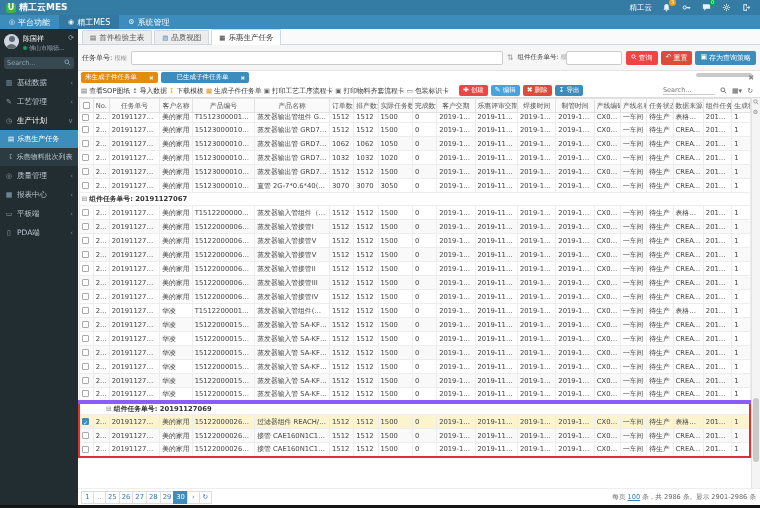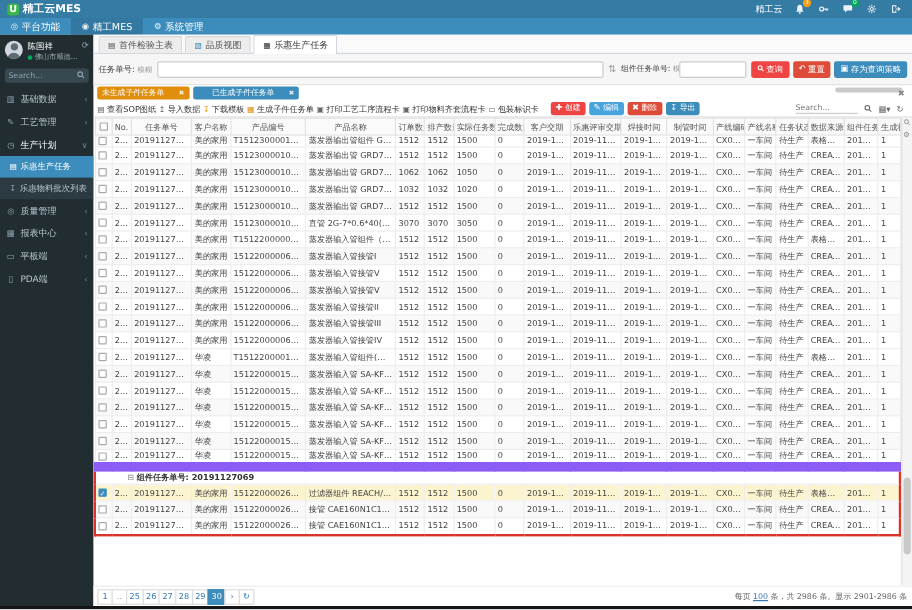--- a/index.html
+++ b/index.html
@@ -97,21 +97,21 @@
   table { width:calc(100% - 9px); border-collapse:collapse; table-layout:fixed; font-size:6.8px; color:#444; }
   th { background:#fafafa; border:1px solid #e2e2e2; font-weight:normal; color:#555; height:14px; padding:0 2px; overflow:hidden; white-space:nowrap; }
   td { border:1px solid #ededed; height:14px; padding:0 2px; overflow:hidden; white-space:nowrap; text-overflow:ellipsis; }
   tr.alt td { background:#f9f9f9; }
   tr.sel td { background:#fcf3cf; }
   tr.clipped td { height:3px; line-height:9px; }
   .group-row td { background:#fff; color:#333; font-weight:bold; font-size:6.8px; height:13px; border-left:1px solid #ededed; }
   .group-row .gh-icon { color:#888; font-weight:normal; }
   tr.hl > td:first-child { border-left:2px solid #d9342b; }
   tr.hl > td:last-child { border-right:2px solid #d9342b; }
-  tr.hl-first > td { border-top:8px solid #8b5cf6;padding-left:26px; }
+  tr.hl-first > td { border-top:4px solid #8b5cf6;padding-left:26px; }
   tr.hl-last > td { border-bottom:2px solid #d9342b; }
   .cb { display:inline-block; width:7px; height:7px; border:1px solid #aaa; border-radius:1px; background:#fff; font-size:6px; line-height:7px; text-align:center; color:#fff; vertical-align:middle; }
   .cb.on { background:#3c8dbc; border-color:#3c8dbc; }
 
   .vscroll { position:absolute; top:0; right:0; bottom:0; width:9px; background:#f4f4f4; border-left:1px solid #e2e2e2; }
   .vthumb { position:absolute; right:1px; bottom:26px; width:6px; height:64px; background:#c9c9c9; border-radius:3px; }
   .vtools { position:absolute; top:1px; right:0; width:9px; display:flex; flex-direction:column; align-items:center; gap:2px; color:#888; font-size:6px; }
 
   
   .pager { height:17px; display:flex; align-items:center; padding:0 4px; font-size:7px; background:#fff; border-top:1px solid #eee; flex-shrink:0; }
@@ -542,20 +542,23 @@
                   <td>2019-11-30</td>
                   <td>2019-11-29</td>
                   <td>2019-11-28</td>
                   <td>CX0001</td>
                   <td>一车间</td>
                   <td>待生产</td>
                   <td>CREATE</td>
                   <td>20191127066</td>
                   <td>1</td>
                 </tr>
+                <tr class="group-row">
+                  <td colspan="20"><span class="gh-icon">⊟ </span>组件任务单号: 20191127067</td>
+                </tr>
                 <tr>
                   <td><span class="cb"></span></td>
                   <td>2...</td>
                   <td>20191127067</td>
                   <td>美的家用</td>
                   <td>T15122000006592</td>
                   <td>蒸发器输入管组件（头子）</td>
                   <td>1512</td>
                   <td>1512</td>
                   <td>1500</td>

